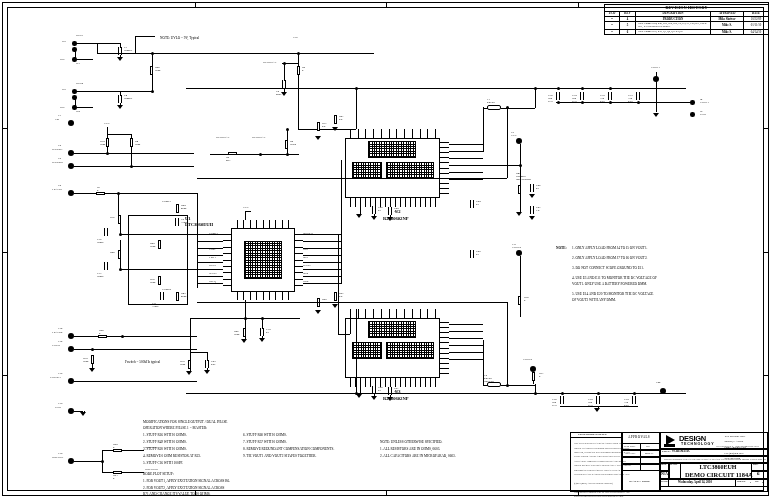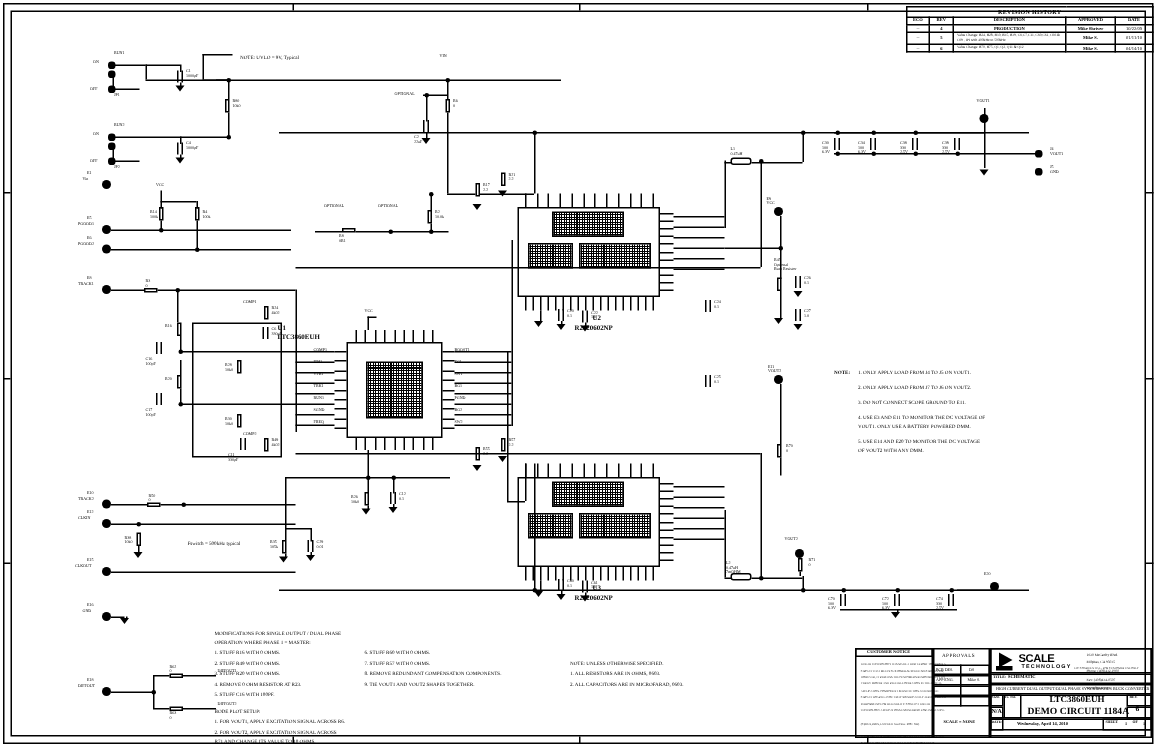--- a/index.html
+++ b/index.html
@@ -742,21 +742,21 @@
   <div class="txt" style="left:646px;top:445px;">DS</div>
   <div class="txt" style="left:624px;top:452px;">APP ENG.</div>
   <div class="txt" style="left:645px;top:452px;">Mike S.</div>
   <div class="txt" style="left:629px;top:480px;font-size:2.9px;font-weight:bold;">SCALE = NONE</div>
 
   <div class="tb" style="left:660px;top:432px;width:108px;height:60px;"></div>
 
   <div class="tb" style="left:660px;top:432px;width:108px;height:17px;"></div>
   <div class="lt-tri" style="left:666px;top:435px;"></div>
   <div class="lt-bar" style="left:664px;top:444px;"></div>
-  <div style="position:absolute;left:679px;top:434px;font-size:7.5px;font-weight:bold;letter-spacing:-0.3px;font-family:'Liberation Sans',sans-serif;">SCALE</div>
+  <div style="position:absolute;left:679px;top:434px;font-size:7.5px;font-weight:bold;letter-spacing:-0.3px;font-family:'Liberation Sans',sans-serif;">DESIGN</div>
   <div style="position:absolute;left:681px;top:442px;font-size:3.6px;font-weight:bold;letter-spacing:0.8px;font-family:'Liberation Sans',sans-serif;">TECHNOLOGY</div>
   <div class="txt" style="left:722px;top:433px;font-size:2.4px;">
     <span>1630 McCarthy Blvd.</span><br>
     <span>Milpitas, CA 95035</span><br>
     <span>Phone: (408)432-1900</span><br>
     <span>Fax: (408)434-0507</span><br>
     <span>www.linear.com</span>
   </div>
   <div class="txt" style="left:716px;top:445px;font-size:1.9px;">LTC CONFIDENTIAL - FOR CUSTOMER USE ONLY</div>
 

